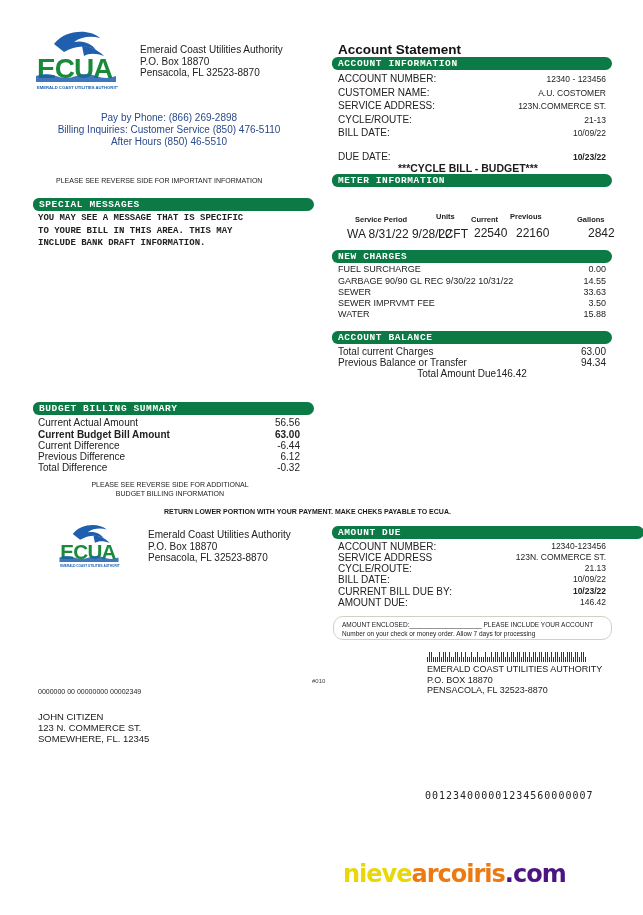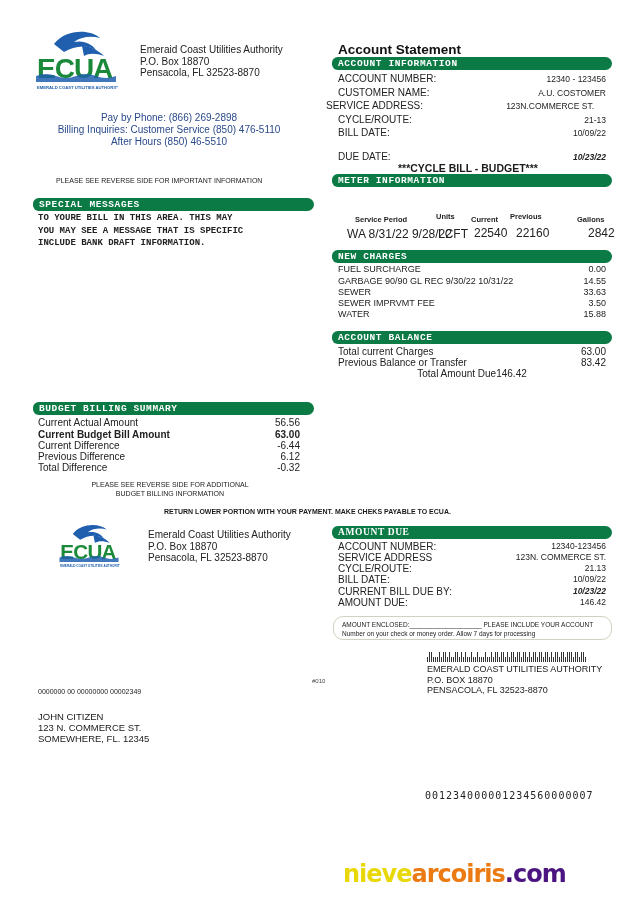--- a/index.html
+++ b/index.html
@@ -14,21 +14,21 @@
   .small-note { font-size: 7px; color: #222; }
   .band {
     position: absolute; height: 13px; background: #0b7a45; color: #ffffff;
     border-radius: 7px 8px 8px 7px;
     font-family: "Liberation Mono", monospace; font-weight: bold; font-size: 9.5px;
     letter-spacing: 0.6px; line-height: 13px; padding-left: 6px;
   }
   .title { font-size: 13.5px; font-weight: bold; color: #111; }
   .kv { position: absolute; display: flex; justify-content: space-between; font-size: 10px; line-height: 12px; color: #222; }
   .kv .v { font-size: 8.5px; }
-  .kv .v.b { font-weight: bold; font-style: italic; }
+  .kv .v.b { font-weight: bold; }
   .kv-charges .v { font-size: 9px; }
   .mono-msg { font-family: "Liberation Mono", monospace; font-weight: bold; font-size: 9px; line-height: 12.5px; color: #222; }
   .meter-h { position: absolute; font-size: 7.5px; font-weight: bold; color: #222; }
   .meter-v { position: absolute; font-size: 12px; color: #222; }
   .enclosed-box {
     position: absolute; border: 1px solid #cfd2bf; border-radius: 10px;
     font-size: 6.5px; line-height: 9px; padding: 3px 8px; color: #222;
   }
   .barcode { position: absolute; height: 10px; display: flex; align-items: flex-end; gap: 1px; }
   .barcode span { display: block; width: 1px; background: #333; }
@@ -68,21 +68,21 @@
 <div class="band" style="left:332px; top:57px; width:280px;">ACCOUNT INFORMATION</div>
 
 <div class="kv" style="left:338px; top:73px; width:268px;">
   <span>ACCOUNT NUMBER:</span>
   <span class="v">12340 - 123456</span>
 </div>
 <div class="kv" style="left:338px; top:87px; width:268px;">
   <span>CUSTOMER NAME:</span>
   <span class="v">A.U. COSTOMER</span>
 </div>
-<div class="kv" style="left:326px; top:100px; width:268px;">
+<div class="kv" style="left:338px; top:100px; width:268px;">
   <span>SERVICE ADDRESS:</span>
   <span class="v">123N.COMMERCE ST.</span>
 </div>
 <div class="kv" style="left:338px; top:114px; width:268px;">
   <span>CYCLE/ROUTE:</span>
   <span class="v">21-13</span>
 </div>
 <div class="kv" style="left:338px; top:127px; width:268px;">
   <span>BILL DATE:</span>
   <span class="v">10/09/22</span>
@@ -127,31 +127,31 @@
   <span class="v">15.88</span>
 </div>
 
 <div class="band" style="left:332px; top:331px; width:280px;">ACCOUNT BALANCE</div>
 <div class="kv" style="left:338px; top:346px; width:268px; line-height:11px;">
   <span>Total current Charges</span>
   <span>63.00</span>
 </div>
 <div class="kv" style="left:338px; top:357px; width:268px; line-height:11px;">
   <span>Previous Balance or Transfer</span>
-  <span>83.42</span>
+  <span>94.34</span>
 </div>
 <div class="kv" style="left:338px; top:368px; width:268px; line-height:11px;justify-content:center;">
   <span>Total Amount Due</span>
   <span>146.42</span>
 </div>
 
 <div class="band" style="left:33px; top:198px; width:281px;">SPECIAL MESSAGES</div>
 <div class="abs mono-msg" style="left:38px; top:212px;">
+  <div>YOU MAY SEE A MESSAGE THAT IS SPECIFIC</div>
   <div>TO YOURE BILL IN THIS AREA. THIS MAY</div>
-  <div>YOU MAY SEE A MESSAGE THAT IS SPECIFIC</div>
   <div>INCLUDE BANK DRAFT INFORMATION.</div>
 </div>
 
 <div class="band" style="left:33px; top:402px; width:281px;">BUDGET BILLING SUMMARY</div>
 <div class="kv" style="left:38px; top:417px; width:262px; line-height:11px;">
   <span>Current Actual Amount</span>
   <span>56.56</span>
 </div>
 <div class="kv" style="left:38px; top:429px; width:262px; line-height:11px;font-weight:bold;">
   <span>Current Budget Bill Amount</span>
@@ -185,21 +185,21 @@
     <text x="3" y="63" font-family="Liberation Sans, sans-serif" font-weight="bold" font-size="4.2" fill="#1f5fae">EMERALD COAST UTILITIES AUTHORITY</text>
   </svg>
 </div>
 
 <div class="abs org" style="left:148px; top:529px;">
   <div>Emerald Coast Utilities Authority</div>
   <div>P.O. Box 18870</div>
   <div>Pensacola, FL 32523-8870</div>
 </div>
 
-<div class="band" style="left:332px; top:526px; width:280px;font-family:Liberation Serif, serif;">AMOUNT DUE</div>
+<div class="band" style="left:332px; top:526px; width:312px;">AMOUNT DUE</div>
 <div class="kv" style="left:338px; top:541px; width:268px; line-height:11px;">
   <span>ACCOUNT NUMBER:</span>
   <span class="v">12340-123456</span>
 </div>
 <div class="kv" style="left:338px; top:552px; width:268px; line-height:11px;">
   <span>SERVICE ADDRESS</span>
   <span class="v">123N. COMMERCE ST.</span>
 </div>
 <div class="kv" style="left:338px; top:563px; width:268px; line-height:11px;">
   <span>CYCLE/ROUTE:</span>

